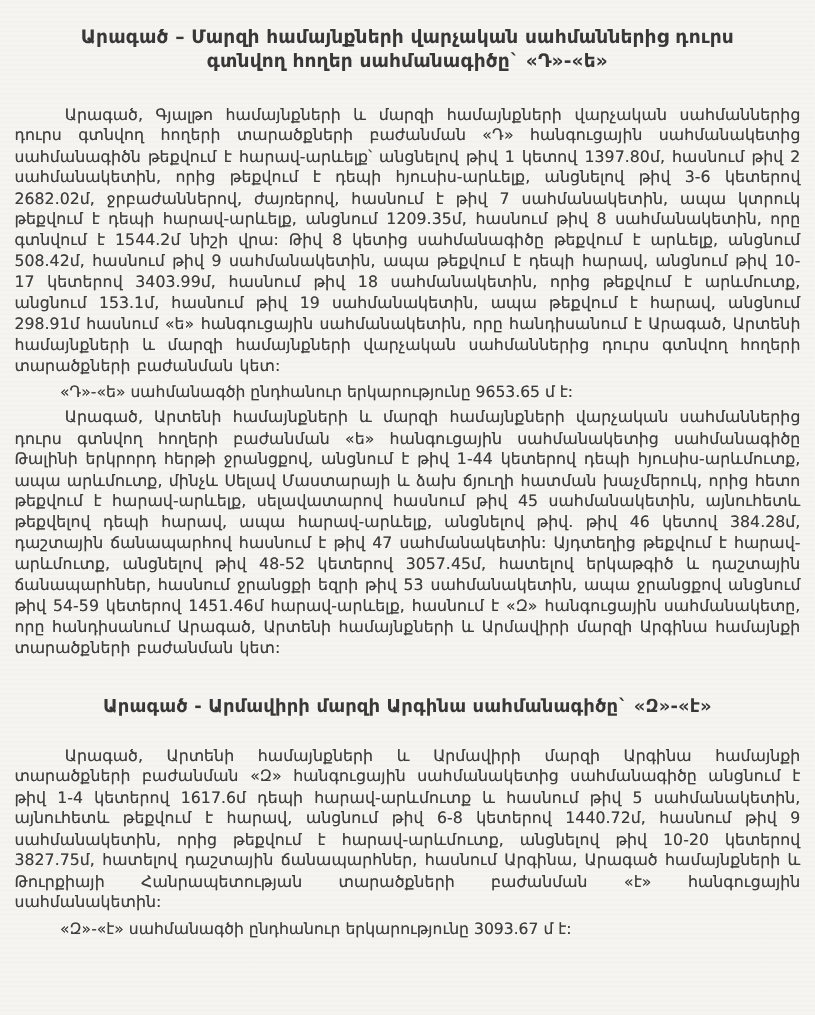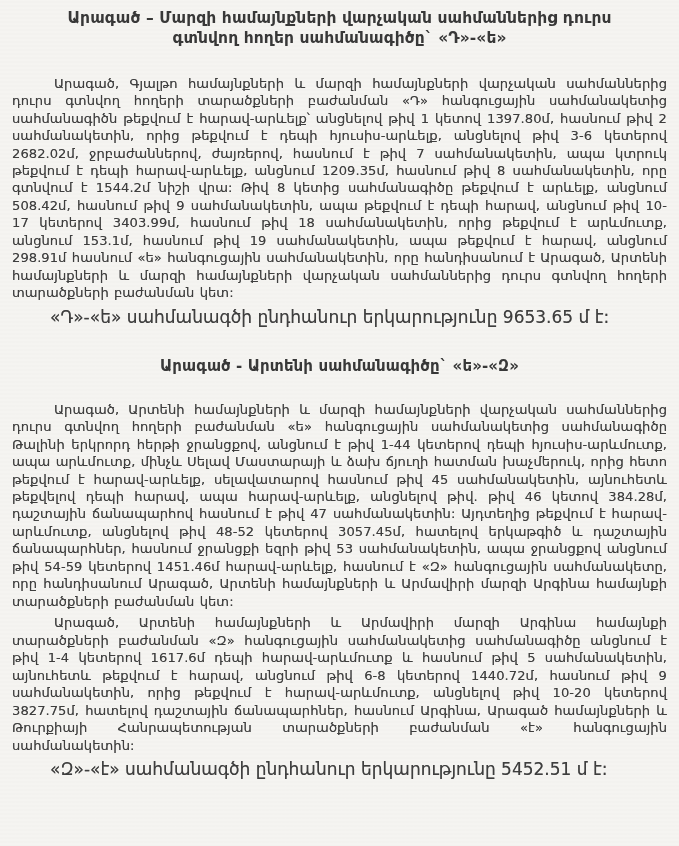--- a/index.html
+++ b/index.html
@@ -11,21 +11,21 @@
     height: 846px;
     overflow: hidden;
     background: #f7f6f3;
     font-family: "DejaVu Sans", "Liberation Sans", sans-serif;
     color: #3c3c3c;
   }
   .page {
     box-sizing: border-box;
     width: 679px;
     height: 846px;
-    padding: 7px 8px 0 8px;
+    padding: 20px 8px 0 8px;
     background:
       repeating-linear-gradient(0deg, rgba(120,120,115,0.03) 0px, rgba(255,255,255,0) 2px, rgba(120,120,115,0.03) 4px),
       #f6f5f2;
     text-rendering: optimizeLegibility;
   }
   .doc-heading {
     margin: 0 auto;
     padding: 2px 30px 0 30px;
     text-align: center;
     font-weight: bold;
@@ -49,43 +49,43 @@
     font-size: 13.1px;
     line-height: 1.335;
     letter-spacing: 0.05px;
     word-spacing: 1px;
     color: #3e3e3e;
     text-shadow: 0 0 0.45px rgba(60,60,60,0.55);
   }
   .total-line {
     margin: 2px 0 0 0;
     text-indent: 42px;
-    font-size: 17px;
+    font-size: 13px;
     line-height: 1.335;
     color: #3e3e3e;
     text-shadow: 0 0 0.45px rgba(60,60,60,0.55);
   }
   .section {
     margin: 0;
   }
 </style>
 </head>
 <body>
 
 <div class="page">
 
   <div class="section">
     <div class="doc-heading first">Արագած – Մարզի համայնքների վարչական սահմաններից դուրս գտնվող հողեր սահմանագիծը` «Դ»-«ե»</div>
     <p class="body-par">Արագած, Գյալթո համայնքների և մարզի համայնքների վարչական սահմաններից դուրս գտնվող հողերի տարածքների բաժանման «Դ» հանգուցային սահմանակետից սահմանագիծն թեքվում է հարավ-արևելք՝ անցնելով թիվ 1 կետով 1397.80մ, հասնում թիվ 2 սահմանակետին, որից թեքվում է դեպի հյուսիս-արևելք, անցնելով թիվ 3-6 կետերով 2682.02մ, ջրբաժաններով, ժայռերով, հասնում է թիվ 7 սահմանակետին, ապա կտրուկ թեքվում է դեպի հարավ-արևելք, անցնում 1209.35մ, հասնում թիվ 8 սահմանակետին, որը գտնվում է 1544.2մ նիշի վրա: Թիվ 8 կետից սահմանագիծը թեքվում է արևելք, անցնում 508.42մ, հասնում թիվ 9 սահմանակետին, ապա թեքվում է դեպի հարավ, անցնում թիվ 10-17 կետերով 3403.99մ, հասնում թիվ 18 սահմանակետին, որից թեքվում է արևմուտք, անցնում 153.1մ, հասնում թիվ 19 սահմանակետին, ապա թեքվում է հարավ, անցնում 298.91մ հասնում «ե» հանգուցային սահմանակետին, որը հանդիսանում է Արագած, Արտենի համայնքների և մարզի համայնքների վարչական սահմաններից դուրս գտնվող հողերի տարածքների բաժանման կետ:</p>
     <p class="total-line">«Դ»-«ե» սահմանագծի ընդհանուր երկարությունը 9653.65 մ է:</p>
   </div>
 
   <div class="section">
-    <div class="doc-heading sub">Արագած - Արտենի սահմանագիծը` «ե»-«Զ»</div>
     <p class="body-par">Արագած, Արտենի համայնքների և մարզի համայնքների վարչական սահմաններից դուրս գտնվող հողերի բաժանման «ե» հանգուցային սահմանակետից սահմանագիծը Թալինի երկրորդ հերթի ջրանցքով, անցնում է թիվ 1-44 կետերով դեպի հյուսիս-արևմուտք, ապա արևմուտք, մինչև Սելավ Մաստարայի և ձախ ճյուղի հատման խաչմերուկ, որից հետո թեքվում է հարավ-արևելք, սելավատարով հասնում թիվ 45 սահմանակետին, այնուհետև թեքվելով դեպի հարավ, ապա հարավ-արևելք, անցնելով թիվ. թիվ 46 կետով 384.28մ, դաշտային ճանապարհով հասնում է թիվ 47 սահմանակետին: Այդտեղից թեքվում է հարավ-արևմուտք, անցնելով թիվ 48-52 կետերով 3057.45մ, հատելով երկաթգիծ և դաշտային ճանապարհներ, հասնում ջրանցքի եզրի թիվ 53 սահմանակետին, ապա ջրանցքով անցնում թիվ 54-59 կետերով 1451.46մ հարավ-արևելք, հասնում է «Զ» հանգուցային սահմանակետը, որը հանդիսանում Արագած, Արտենի համայնքների և Արմավիրի մարզի Արգինա համայնքի տարածքների բաժանման կետ:</p>
   </div>
 
   <div class="section">
+    <div class="doc-heading sub">Արագած - Արմավիրի մարզի Արգինա սահմանագիծը` «Զ»-«է»</div>
     <p class="body-par">Արագած, Արտենի համայնքների և Արմավիրի մարզի Արգինա համայնքի տարածքների բաժանման «Զ» հանգուցային սահմանակետից սահմանագիծը անցնում է թիվ 1-4 կետերով 1617.6մ դեպի հարավ-արևմուտք և հասնում թիվ 5 սահմանակետին, այնուհետև թեքվում է հարավ, անցնում թիվ 6-8 կետերով 1440.72մ, հասնում թիվ 9 սահմանակետին, որից թեքվում է հարավ-արևմուտք, անցնելով թիվ 10-20 կետերով 3827.75մ, հատելով դաշտային ճանապարհներ, հասնում Արգինա, Արագած համայնքների և Թուրքիայի Հանրապետության տարածքների բաժանման «է» հանգուցային սահմանակետին:</p>
-    <p class="total-line">«Զ»-«է» սահմանագծի ընդհանուր երկարությունը 5452.51 մ է:</p>
+    <p class="total-line">«Զ»-«է» սահմանագծի ընդհանուր երկարությունը 3093.67 մ է:</p>
   </div>
 
 </div>
 
 </body></html>

